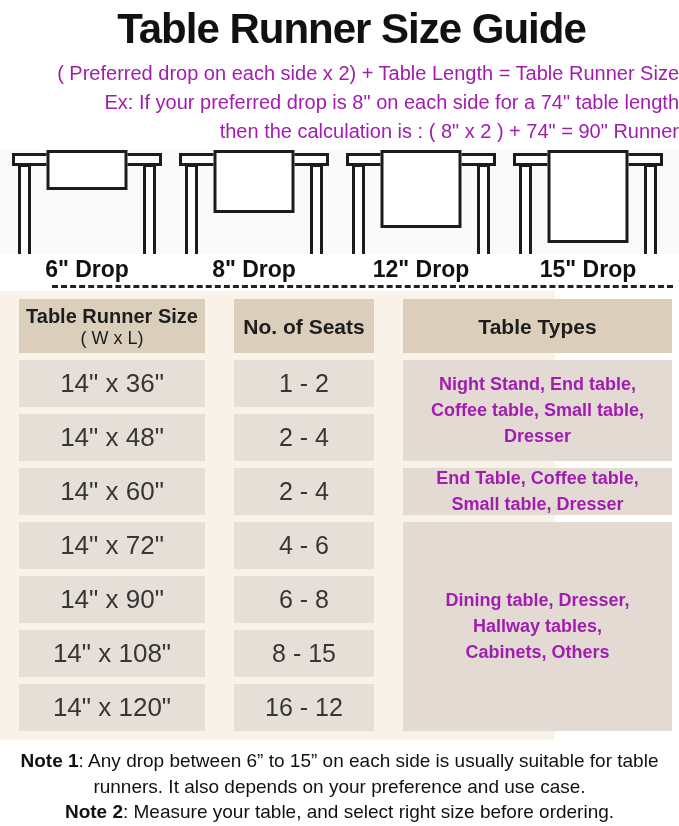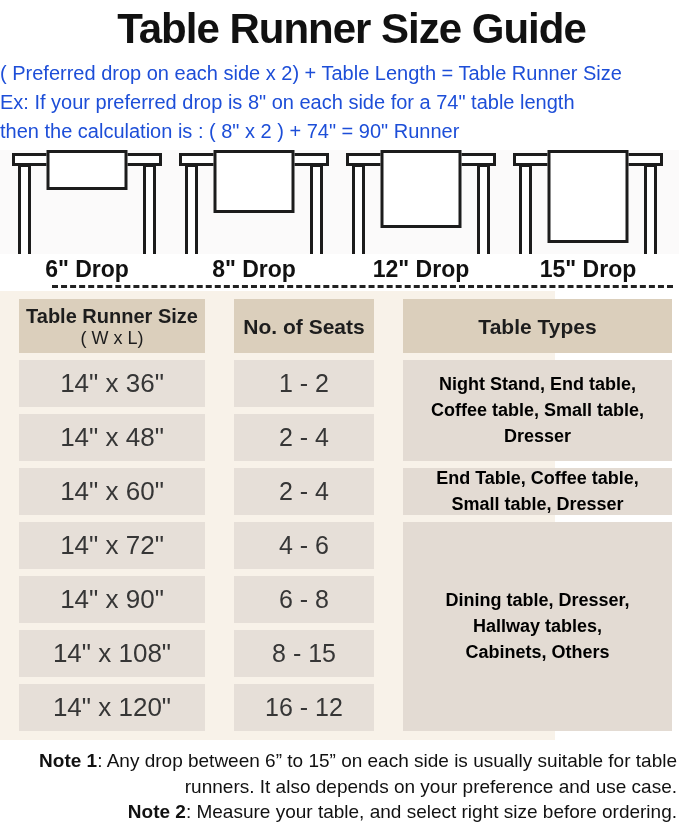--- a/index.html
+++ b/index.html
@@ -2,21 +2,21 @@
 <html><head>
 <meta charset="utf-8">
 <style>
   * { box-sizing: border-box; }
   html,body { margin:0; padding:0; background:#ffffff; }
   body { font-family:"Liberation Sans", sans-serif; color:#1b1b1b; }
   .wrap { width:679px; height:826px; overflow:hidden; padding-top:5px; position:relative; background:#fff; }
 
   .title { margin:0 0 6px; font-size:42px; line-height:1.15; text-align:center;
            font-weight:700; letter-spacing:-1px; color:#111;padding-left:24px; }
-  .f { text-align:left; font-size:20px; line-height:29px; white-space:nowrap; color:#1d4ed8; }
+  .f { text-align:right; font-size:20px; line-height:29px; white-space:nowrap; color:#a21caf; }
 
   .band { margin-top:4px; height:104px; background:#fbfafa; display:flex;
           justify-content:space-between; padding:0 16px 0 12px; overflow:hidden; }
   .fig { position:relative; width:150px; height:104px; flex:0 0 auto; }
   .leg { position:absolute; top:14px; bottom:-5px; width:13px; background:#fff; border:3.5px solid #1c1c1c; }
   .leg-l { left:6px; }  .leg-r { right:6px; }
   .ttop { position:absolute; left:0; right:0; top:3px; height:13px; background:#fff; border:3.5px solid #1c1c1c; }
   .runner { position:absolute; left:50%; transform:translateX(-50%); top:0; width:81px;
             background:#fff; border:3.5px solid #1c1c1c; }
   .d1 { height:40px; } .d2 { height:63px; } .d3 { height:78px; } .d4 { height:93px; }
@@ -32,29 +32,29 @@
               gap:7px 29px; background:#f8f2e9; padding:8px 0 9px 19px; width:555px; }
   .hcell { background:#dbcfbc; display:flex; flex-direction:column; align-items:center;
            justify-content:center; font-weight:700; font-size:21px; text-align:center;
            line-height:1.2; color:#1d1d1d; }
   .h1 .hb { font-size:20px; }
   .hsub { font-weight:400; font-size:18px; }
   .cell { background:#e6dfd8; display:flex; align-items:center; justify-content:center;
           font-size:26px; font-weight:400; color:#363636; }
   .c2cell { font-size:25px; }
   .tcell { background:#e3dbd3; display:flex; align-items:center; justify-content:center;
-           font-weight:700; font-size:18px; line-height:1.42; text-align:center; color:#000000; }
+           font-weight:700; font-size:18px; line-height:1.42; text-align:center; color:#a21caf; }
   .col1 { grid-column:1; } .col2 { grid-column:2; } .col3 { grid-column:3; }
   .rw1 { grid-row:1; } .rw2 { grid-row:2; } .rw3 { grid-row:3; } .rw4 { grid-row:4; }
   .rw5 { grid-row:5; } .rw6 { grid-row:6; } .rw7 { grid-row:7; } .rw8 { grid-row:8; }
   .g1 { grid-column:3; grid-row:2 / span 2; padding:0 24px; }
   .g2 { grid-column:3; grid-row:4; padding:0 20px; }
   .g3 { grid-column:3; grid-row:5 / span 4; padding:0 31px; }
 
-  .notes { margin-top:8px; text-align:right; font-size:19px; line-height:25.5px;
+  .notes { margin-top:8px; text-align:center; font-size:19px; line-height:25.5px;
            color:#111; padding:0 2px; }
   .notes p { margin:0; }
   .notes b { font-weight:700; }
 </style>
 </head>
 <body>
 
 <div class="wrap">
 
   <h1 class="title">Table Runner Size Guide</h1>

